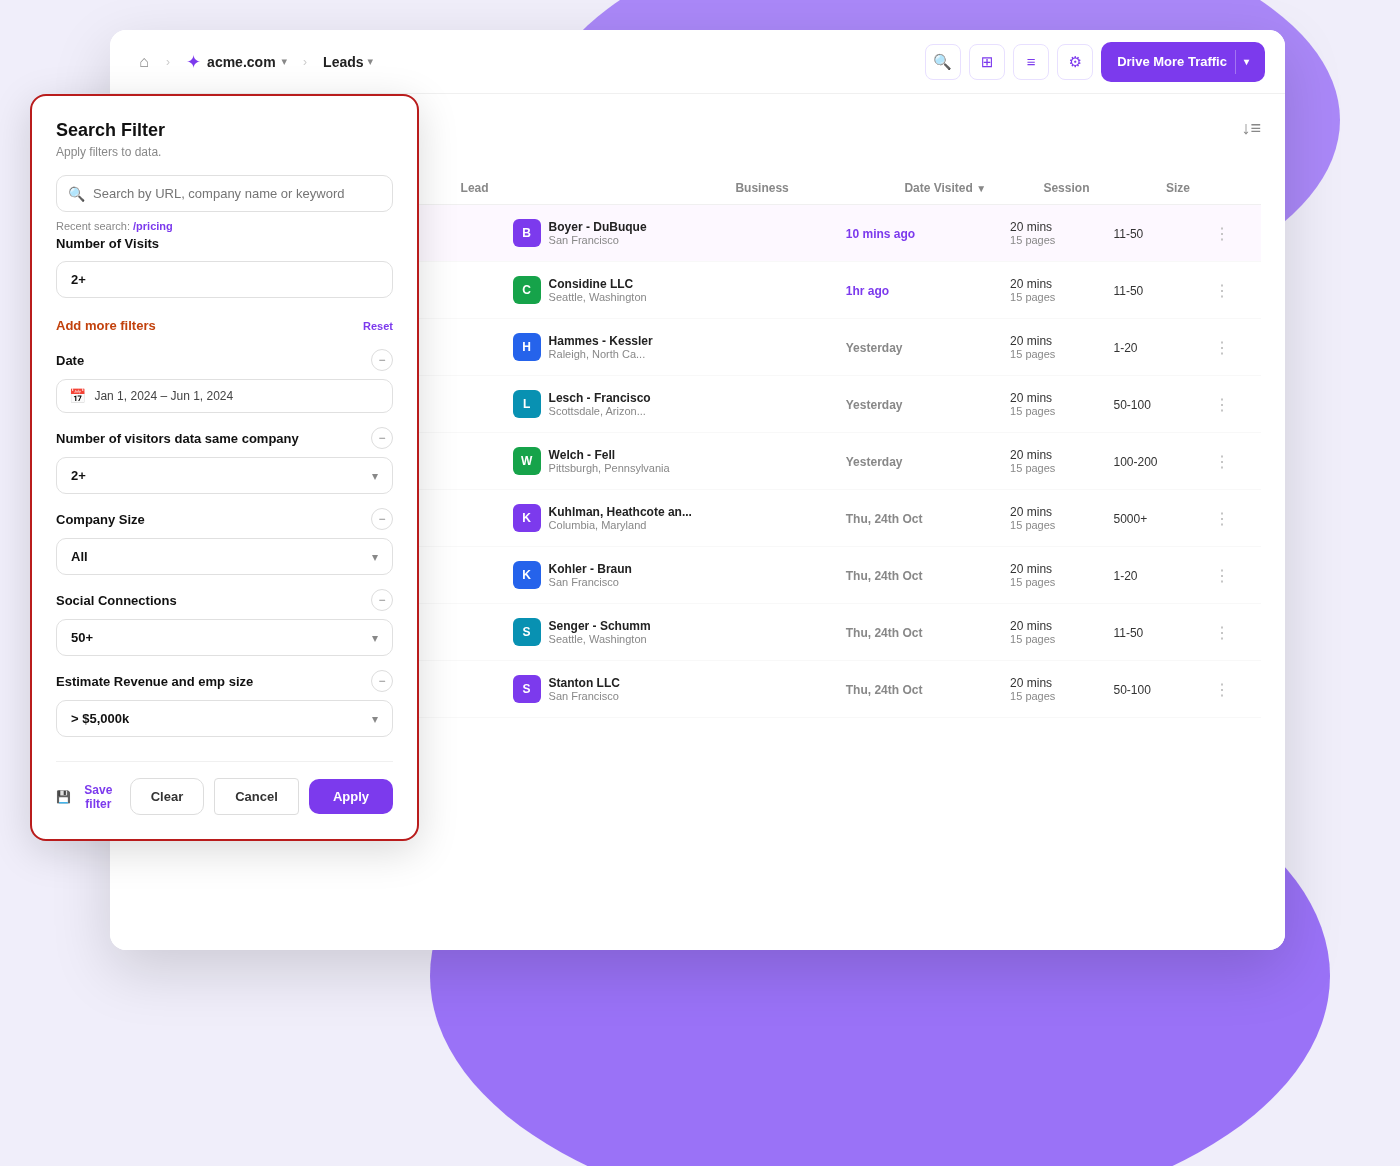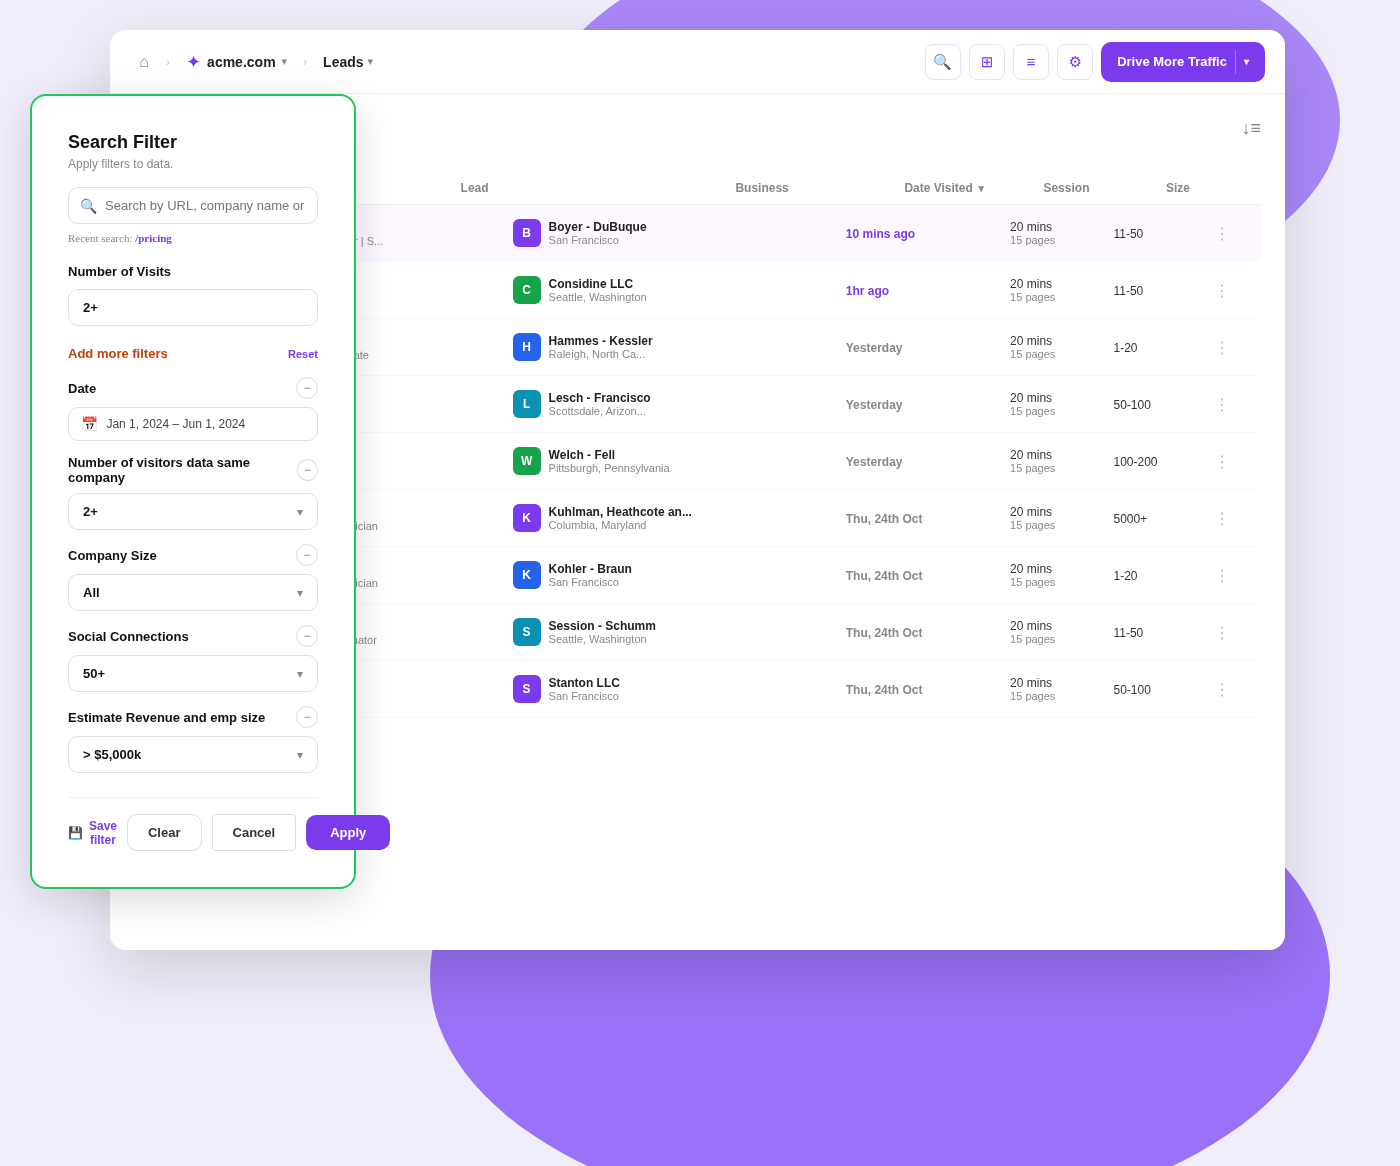--- a/index.html
+++ b/index.html
@@ -314,27 +314,27 @@
       font-weight: 700;
       color: white;
       flex-shrink: 0;
     }
 
     
     .filter-panel {
       position: absolute;
       top: 94px;
       left: 30px;
-      width: 326px;
+      width: 389px;
       background: #fff;
-      border: 2px solid #22c55e;
+      border: 2px solid #b91c1c;
       border-radius: 16px;
       z-index: 100;
       box-shadow: 0 10px 40px rgba(0,0,0,0.15);
-      padding: 36px;
+      padding: 24px;
     }
     .filter-title {
       font-size: 18px;
       font-weight: 700;
       color: #111;
       margin-bottom: 4px;
     }
     .filter-subtitle {
       font-size: 12px;
       color: #888;
@@ -357,22 +357,21 @@
       padding: 10px 12px 10px 36px;
       border: 1.5px solid #e0e0e0;
       border-radius: 10px;
       font-size: 13px;
       color: #888;
       outline: none;
     }
     .filter-recent {
       font-size: 11px;
       color: #888;
-      margin-bottom: 20px;
-      font-family: Liberation Serif, serif;
+      margin-bottom: 4px;
     }
     .filter-recent-link {
       color: #7c3aed;
       font-weight: 600;
     }
     .filter-section-title {
       font-size: 13px;
       font-weight: 700;
       color: #111;
       margin-bottom: 10px;
@@ -809,21 +808,21 @@
           <div>
             <div class="lead-name">Violet Cartwright</div>
             <div class="lead-title">Dynamic Division Coordinator</div>
           </div>
         </div>
       </td>
       <td>
         <div class="business-cell">
           <div class="business-logo" style="background:#0891b2;">S</div>
           <div>
-            <div class="business-name">Session - Schumm</div>
+            <div class="business-name">Senger - Schumm</div>
             <div class="business-location">Seattle, Washington</div>
           </div>
         </div>
       </td>
       <td><span class="date-visited normal">Thu, 24th Oct</span></td>
       <td>
         <div class="session-text">20 mins</div>
         <div class="session-pages">15 pages</div>
       </td>
       <td><span class="size-badge">11-50</span></td>

